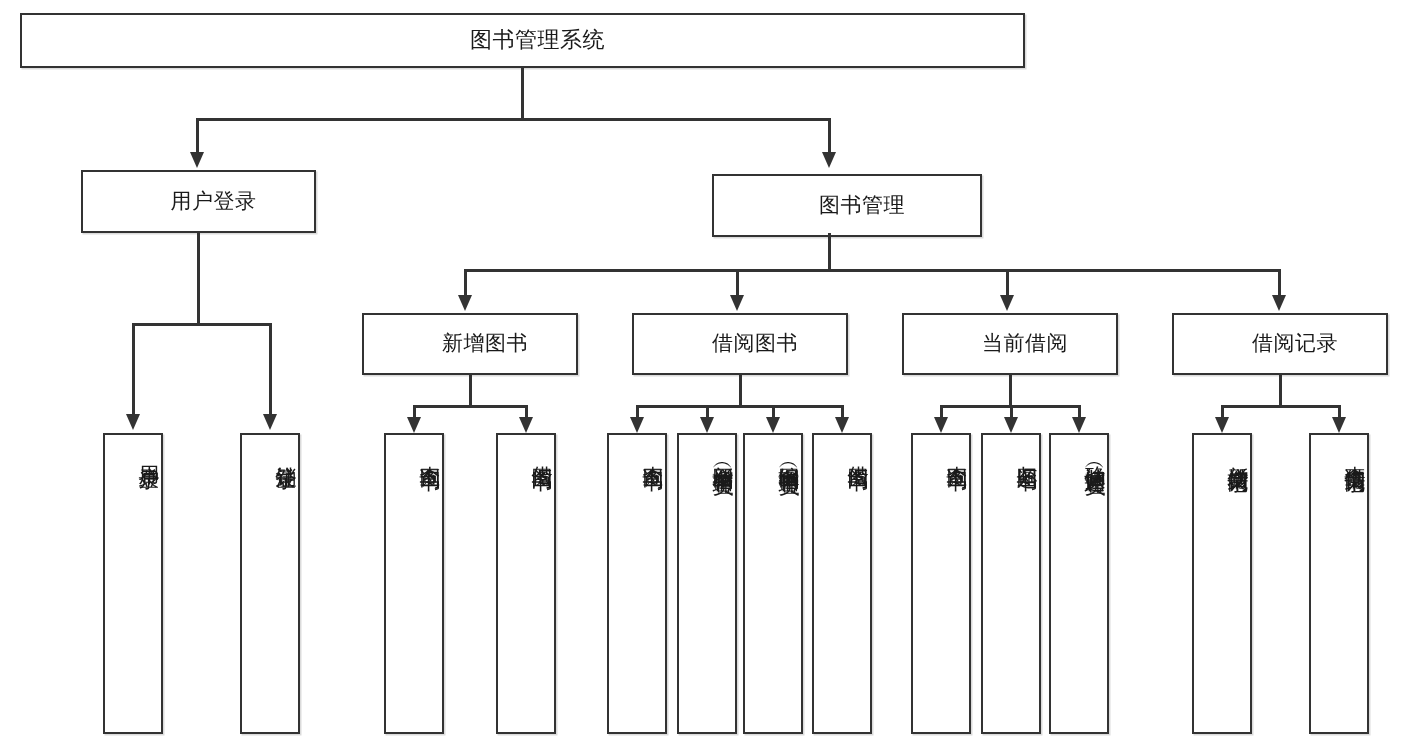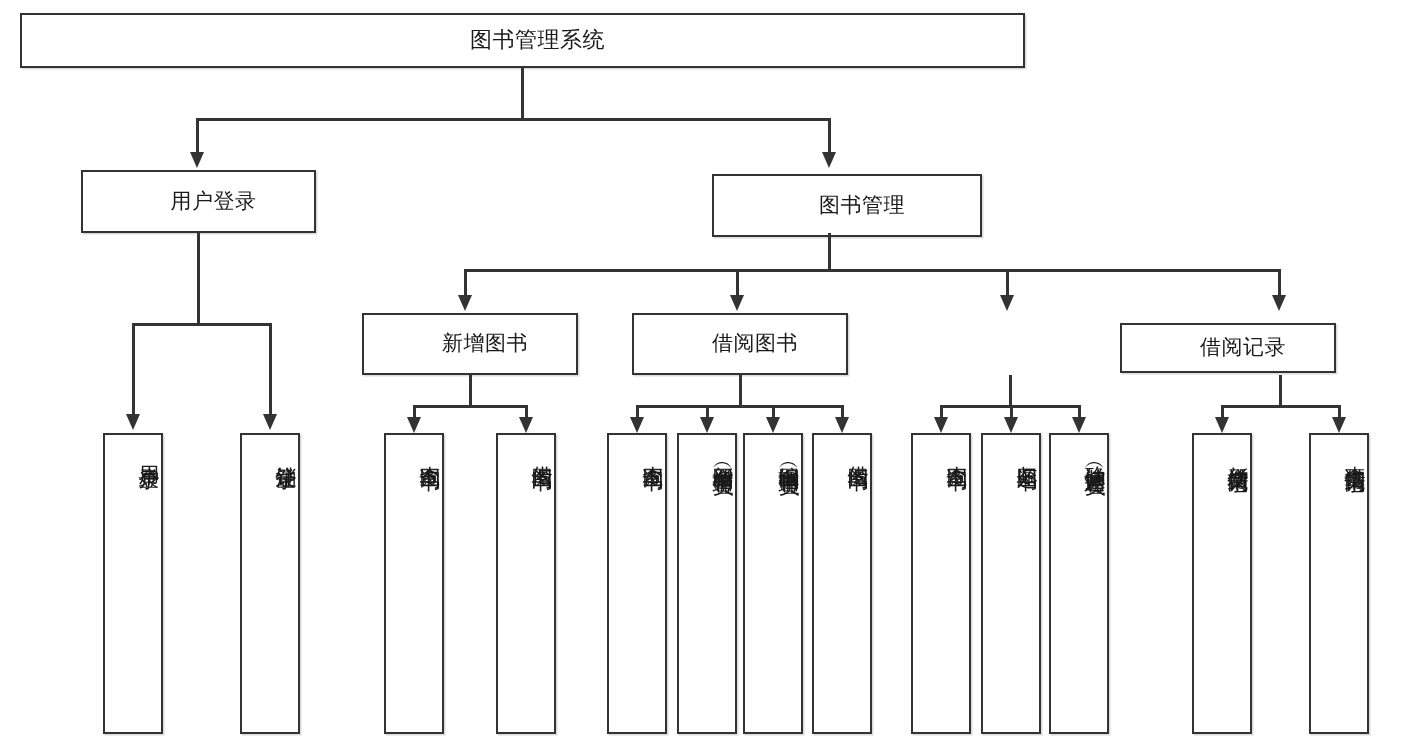--- a/index.html
+++ b/index.html
@@ -125,21 +125,24 @@
   <div class="arrow" style="left:1000px; top:295px;"></div>
   <div class="vline" style="left:1278px; top:269px; height:28px;"></div>
   <div class="arrow" style="left:1272px; top:295px;"></div>
 
   <div class="node h-label" style="left:362px; top:313px; width:216px; height:62px;">
     <span>新增图书</span>
   </div>
   <div class="node h-label" style="left:632px; top:313px; width:216px; height:62px;">
     <span>借阅图书</span>
   </div>
-  <div class="node h-label" style="left:1120px; top:313px; width:216px; height:50px;margin-top:10px;">
+  <div class="node h-label" style="left:902px; top:313px; width:216px; height:62px;">
+    <span>当前借阅</span>
+  </div>
+  <div class="node h-label" style="left:1172px; top:313px; width:216px; height:62px;">
     <span>借阅记录</span>
   </div>
 
   <div class="vline" style="left:469px; top:375px; height:30px;"></div>
   <div class="hline" style="left:413px; top:405px; width:115px;"></div>
   <div class="vline" style="left:413px; top:405px; height:14px;"></div>
   <div class="arrow" style="left:407px; top:417px;"></div>
   <div class="vline" style="left:525px; top:405px; height:14px;"></div>
   <div class="arrow" style="left:519px; top:417px;"></div>
 

